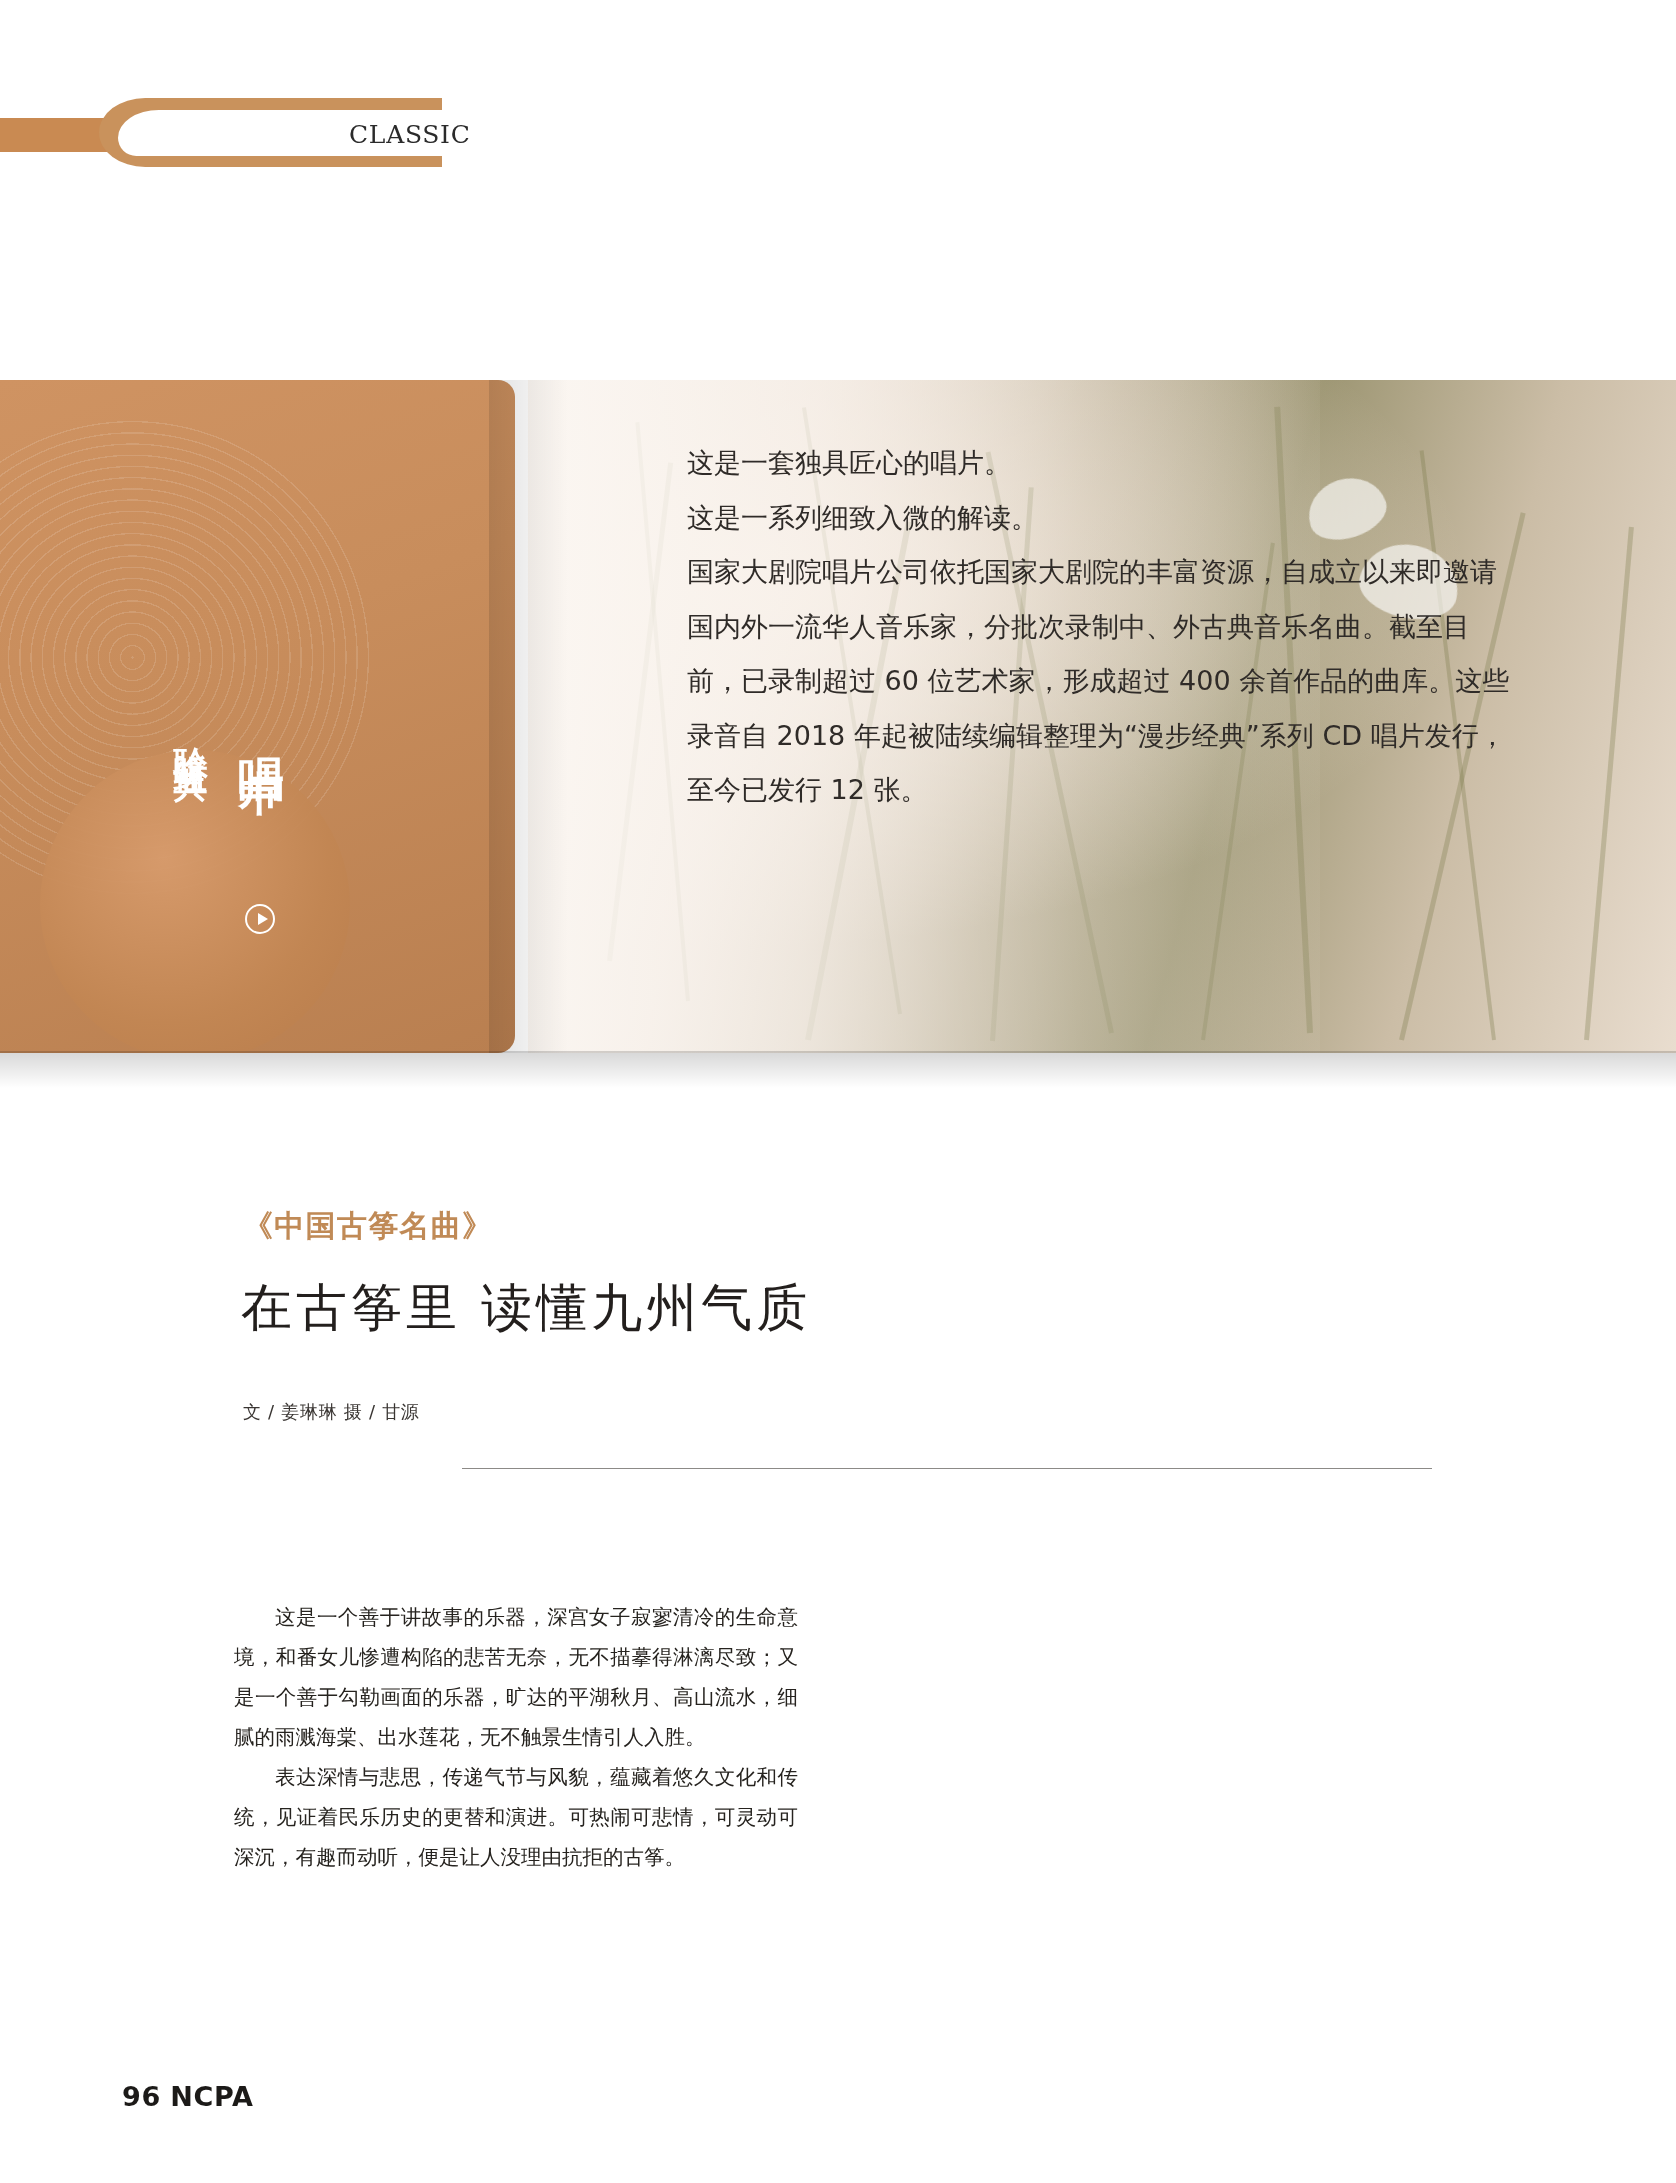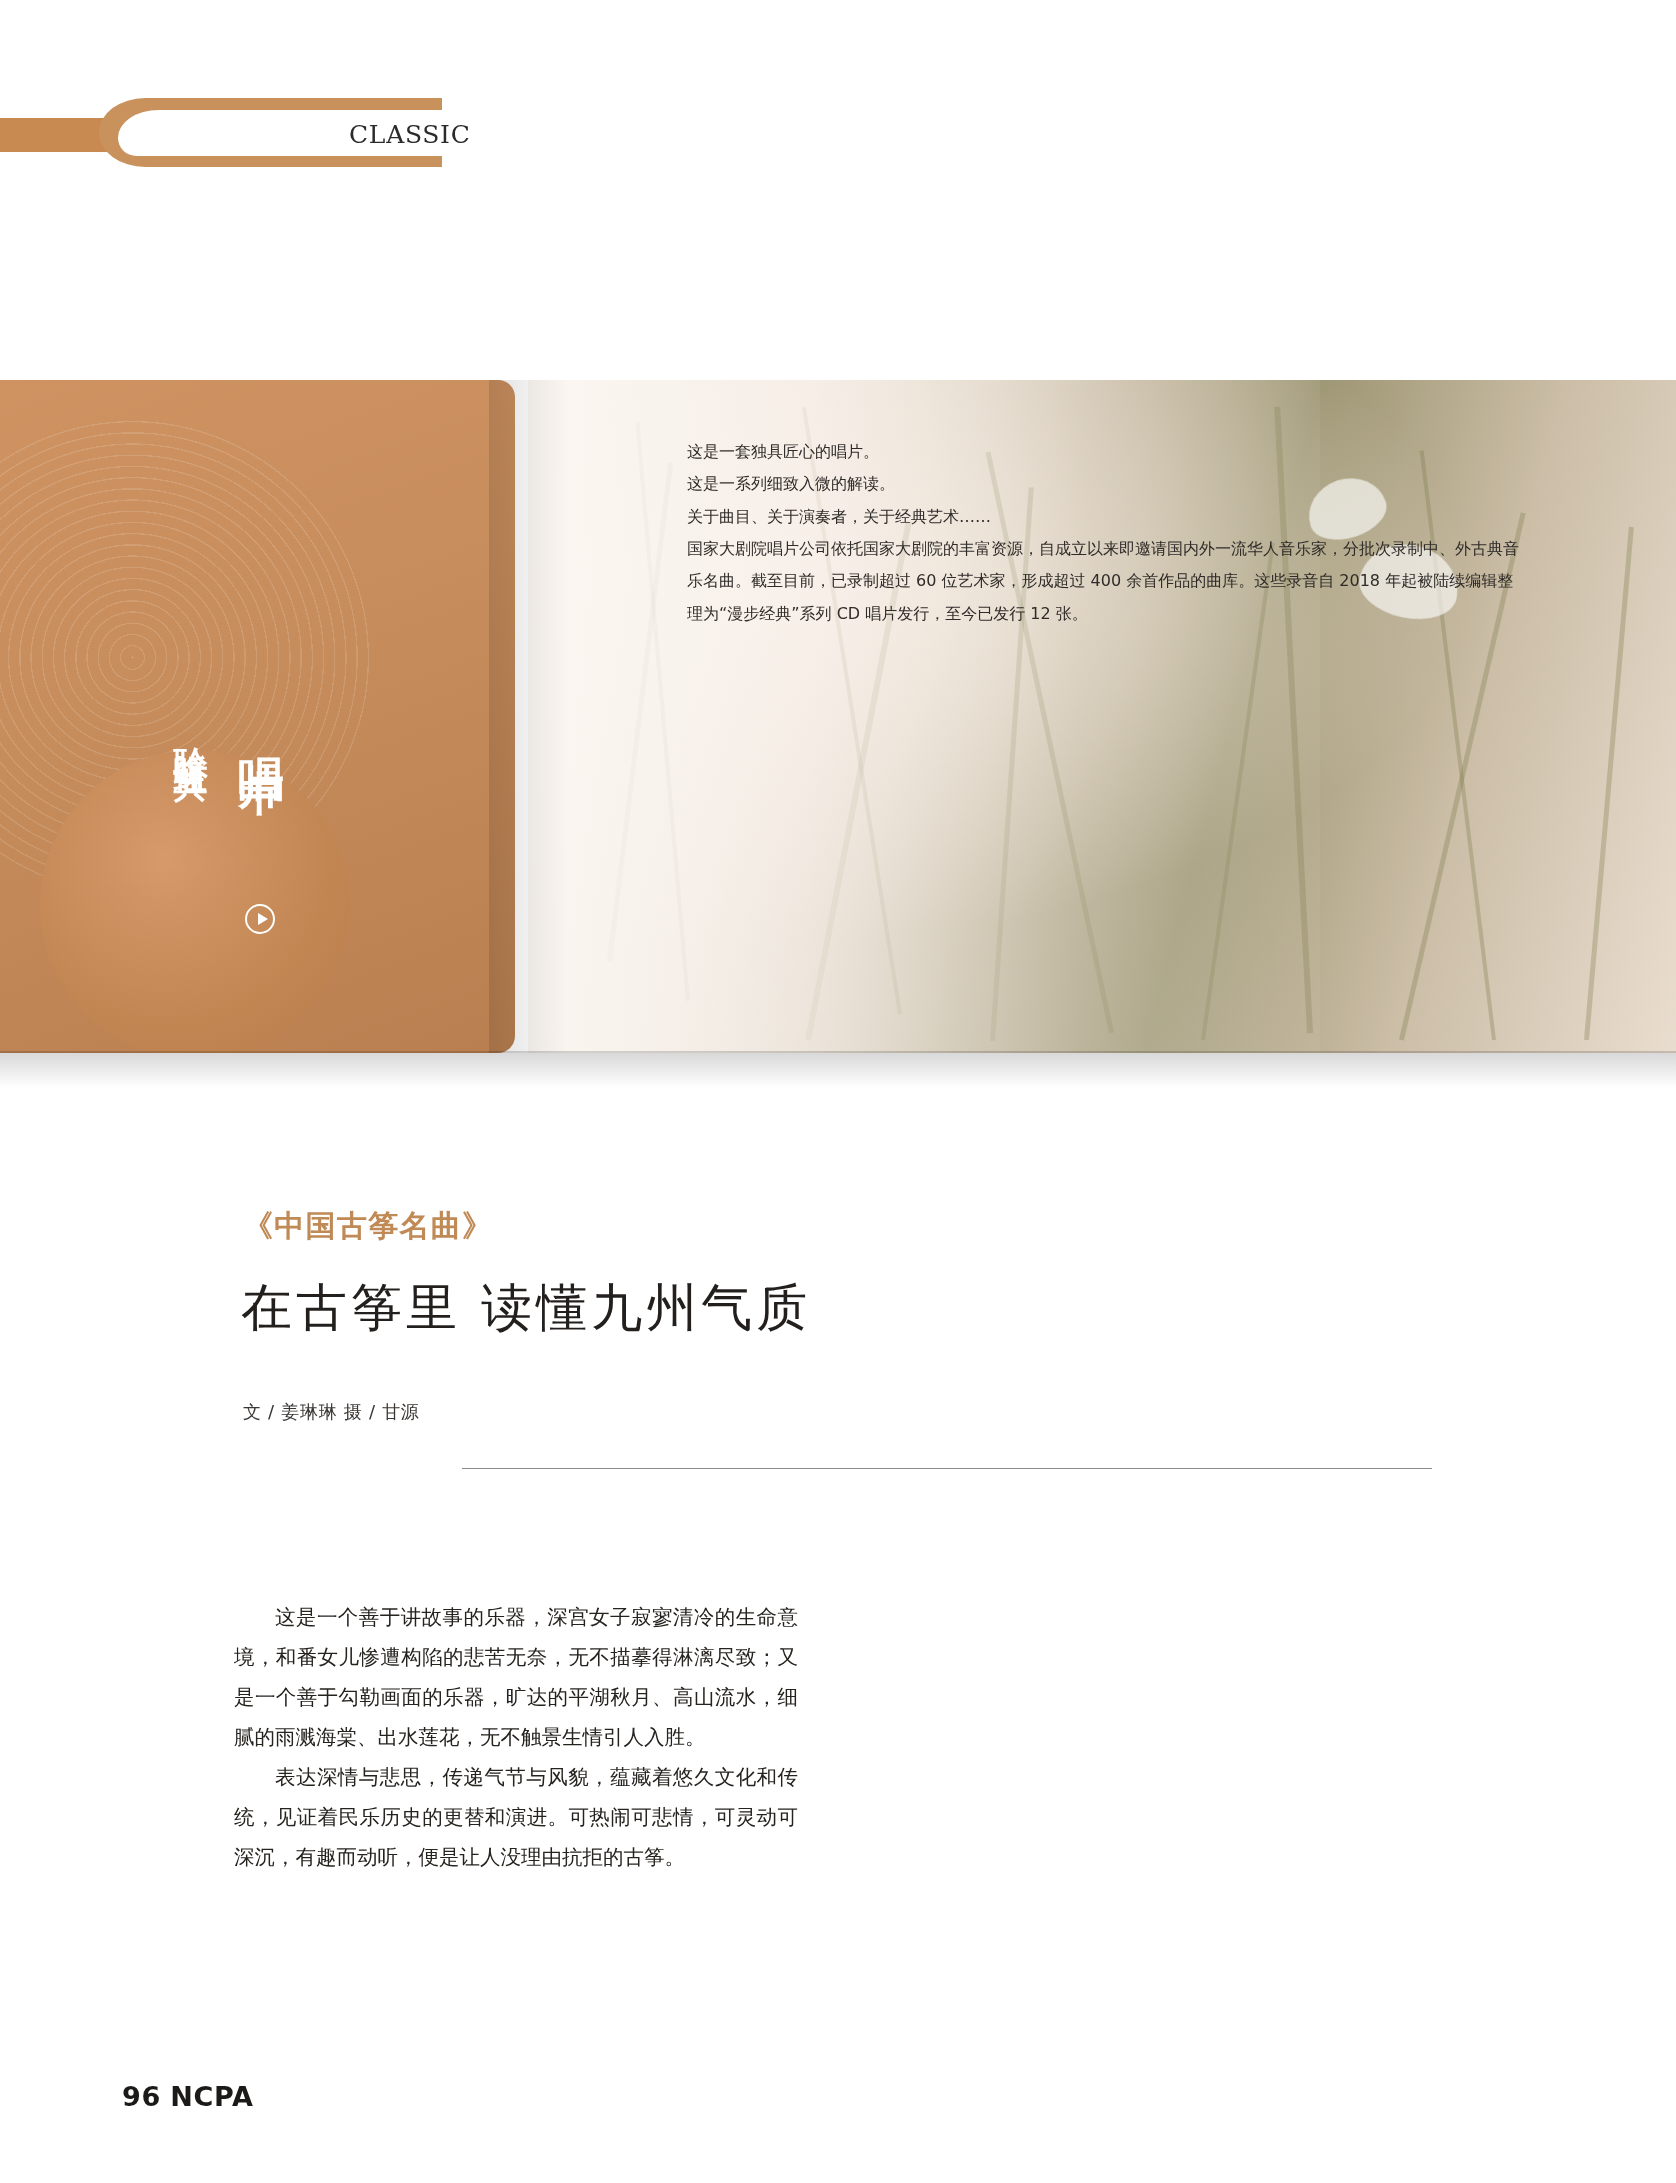--- a/index.html
+++ b/index.html
@@ -148,21 +148,21 @@
   .hero-bottom-shadow {
     position: absolute; left: 0; top: 671px;
     width: 1676px; height: 37px;
     background: linear-gradient(180deg, rgba(0,0,0,0.16), rgba(0,0,0,0));
   }
 
   .hero-copy {
     position: absolute;
     left: 687px; top: 436px;
     width: 832px;
-    font-size: 16px;
+    font-size: 27px;
     line-height: 2.02;
     color: #2f2b28;
     font-family: "DejaVu Sans", "Liberation Sans", sans-serif;
     z-index: 8;
   }
   .hero-copy p { margin: 0; }
 
   
   .album-title {
     position: absolute;
@@ -267,21 +267,20 @@
 
 <div class="hero-vert-text" style="left:168px;">
   <div class="vcol big">唱片中</div>
   <div class="vcol small">聆听经典</div>
 </div>
 <div class="play-icon" style="left:245px; top:904px;"></div>
 
 <div class="hero-copy">
   <p>这是一套独具匠心的唱片。</p>
   <p>这是一系列细致入微的解读。</p>
-  <p>关于曲目、关于演奏者，关于经典艺术……</p>
   <p>国家大剧院唱片公司依托国家大剧院的丰富资源，自成立以来即邀请国内外一流华人音乐家，分批次录制中、外古典音乐名曲。截至目前，已录制超过 60 位艺术家，形成超过 400 余首作品的曲库。这些录音自 2018 年起被陆续编辑整理为“漫步经典”系列 CD 唱片发行，至今已发行 12 张。</p>
 </div>
 
 <div class="album-title">《中国古筝名曲》</div>
 <div class="headline">在古筝里 读懂九州气质</div>
 <div class="byline">文 / 姜琳琳  摄 / 甘源</div>
 <div class="byline-rule"></div>
 
 <div class="cols">
   <div class="col">

